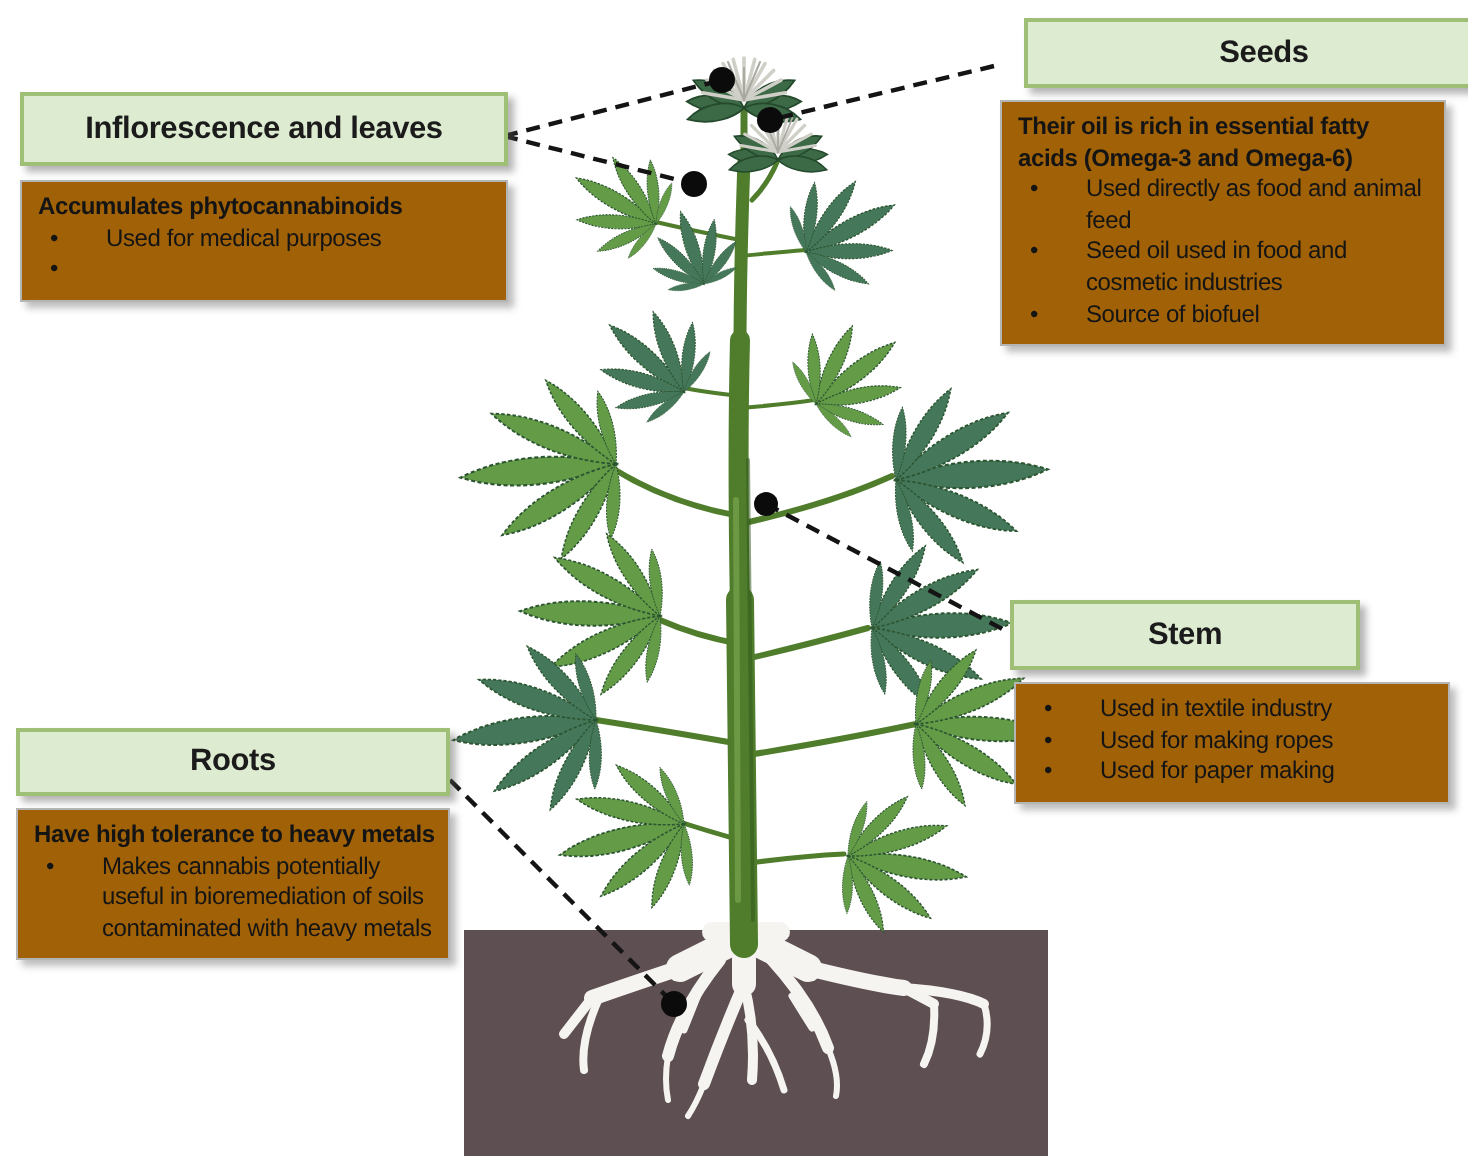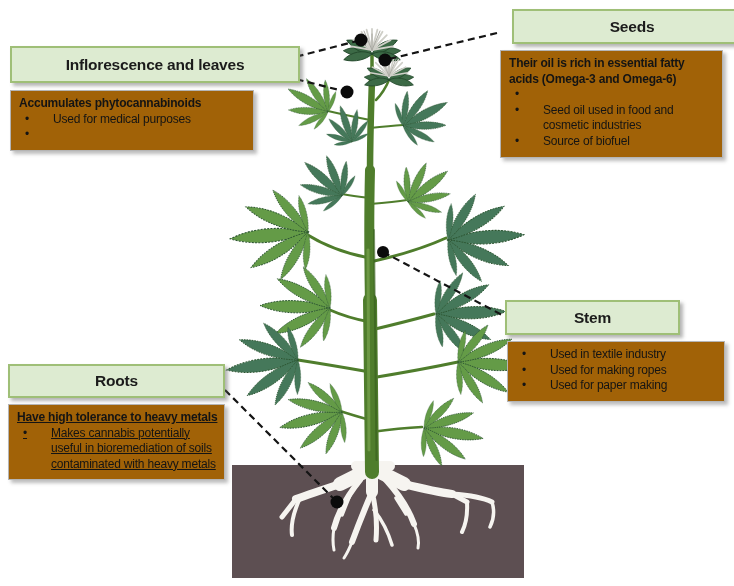--- a/index.html
+++ b/index.html
@@ -20,28 +20,28 @@
     background:#a16207;border:1.4px solid #b5b5b5;
     box-shadow:3px 3px 3.5px rgba(90,90,90,.4);
     padding:5px 6px 7px 8px;font-size:12px;line-height:1.3;
     letter-spacing:-0.2px;
   }
   .lead{font-weight:bold;}
   .bullet{display:flex;}
   .bullet .dot{flex:0 0 28px;padding-left:6px;}
   .bullet .txt{flex:1;padding-right:1px;}
   
-  #inflo-hdr {left:10px; top:46px; width:290px;height:37px;}
+  #inflo-hdr {left:10px; top:46px; width:244px;height:37px;}
   #inflo-body{left:10px; top:90px; width:244px;}
   #seeds-hdr {left:512px;top:9px;  width:240px;height:35px;}
   #seeds-body{left:500px;top:50px; width:223px;}
   #stem-hdr  {left:505px;top:300px;width:175px;height:35px;}
   #stem-body {left:507px;top:341px;width:218px;}
   #roots-hdr {left:8px;  top:364px;width:217px;height:34px;}
-  #roots-body{left:8px;  top:404px;width:217px;text-decoration:underline;}
+  #roots-body{left:8px;  top:404px;width:217px;}
 </style>
 </head>
 <body>
 
 <div id="canvas">
 
   <svg id="plant-svg" width="734" height="586" viewBox="0 0 734 586">
     <defs>
       <path id="lft" d="M0,0 C-10,-30 -13,-68 0,-100 C13,-68 10,-30 0,0 Z" stroke="#2c5531" stroke-width="1.4" stroke-dasharray="2.6 1.6"></path>
       <g id="leaf">
@@ -178,20 +178,21 @@
     <div class="bullet">
       <span class="dot">•</span>
     </div>
   </div>
 
   <div class="hdr" id="seeds-hdr">Seeds</div>
   <div class="bodybox" id="seeds-body">
     <div class="lead">Their oil is rich in essential fatty acids (Omega-3 and Omega-6)</div>
     <div class="bullet">
       <span class="dot">•</span>
+      <span class="txt">Used directly as food and animal feed</span>
     </div>
     <div class="bullet">
       <span class="dot">•</span>
       <span class="txt">Seed oil used in food and cosmetic industries</span>
     </div>
     <div class="bullet">
       <span class="dot">•</span>
       <span class="txt">Source of biofuel</span>
     </div>
   </div>

